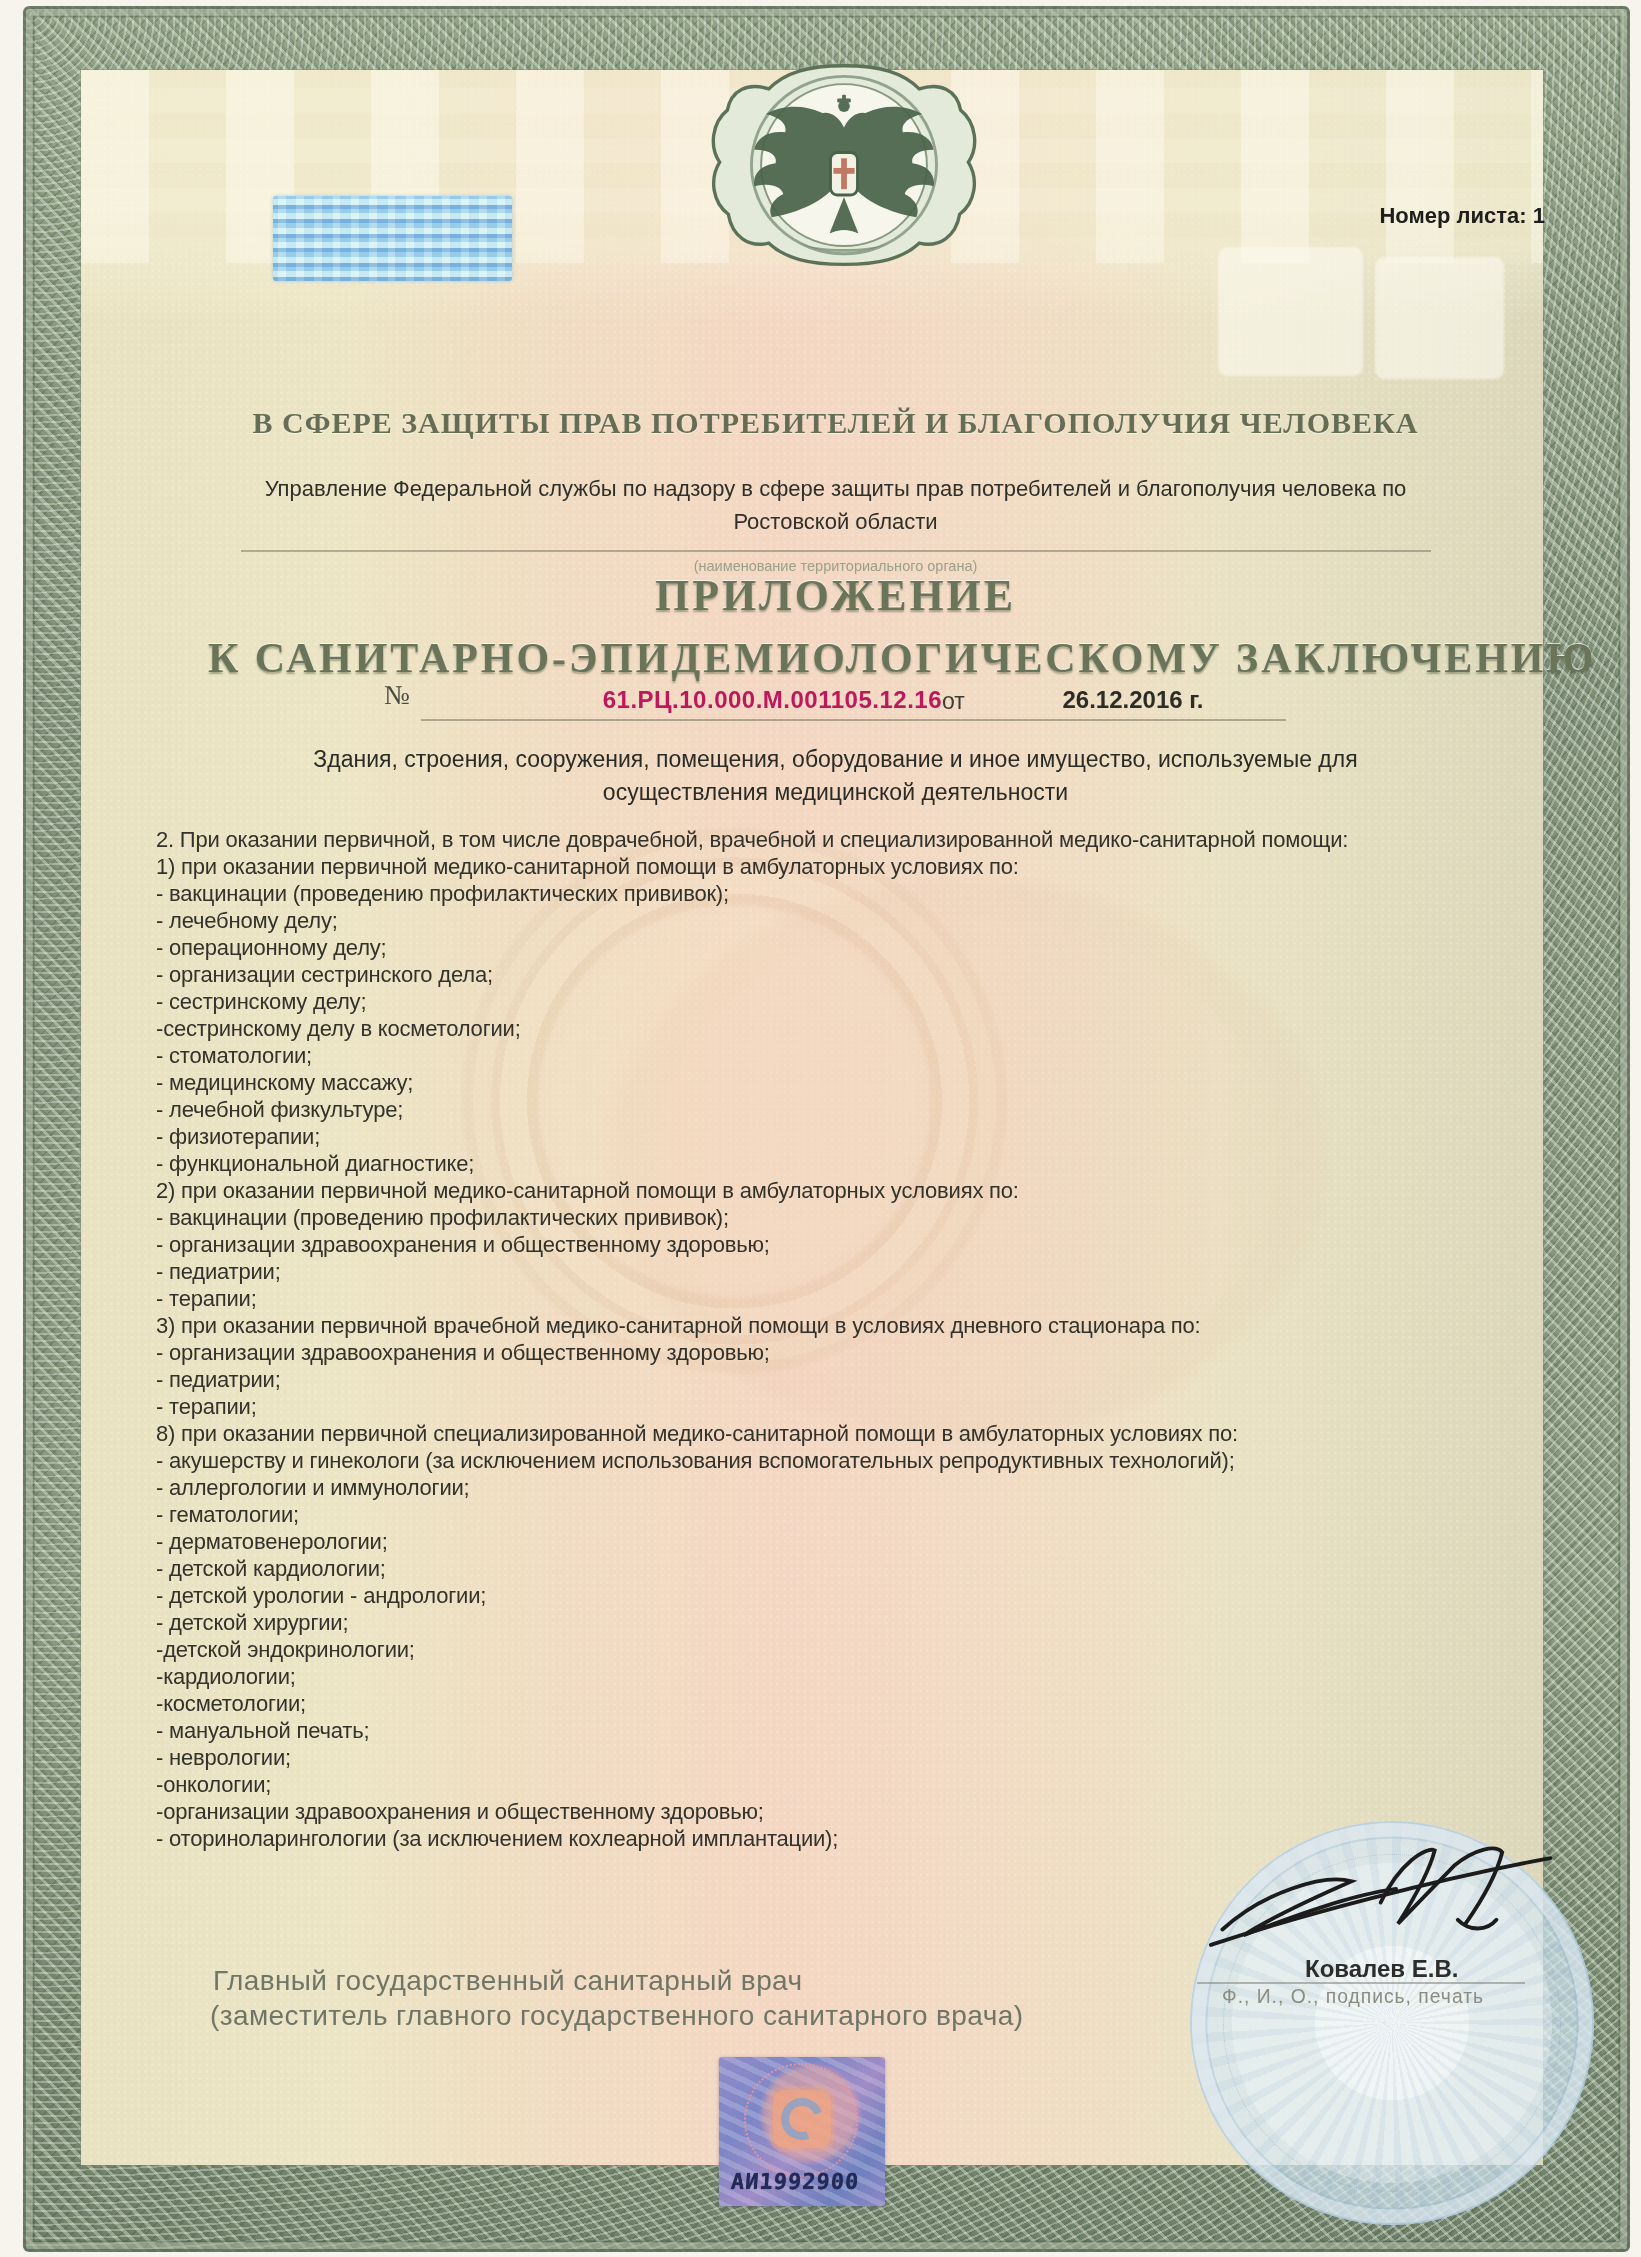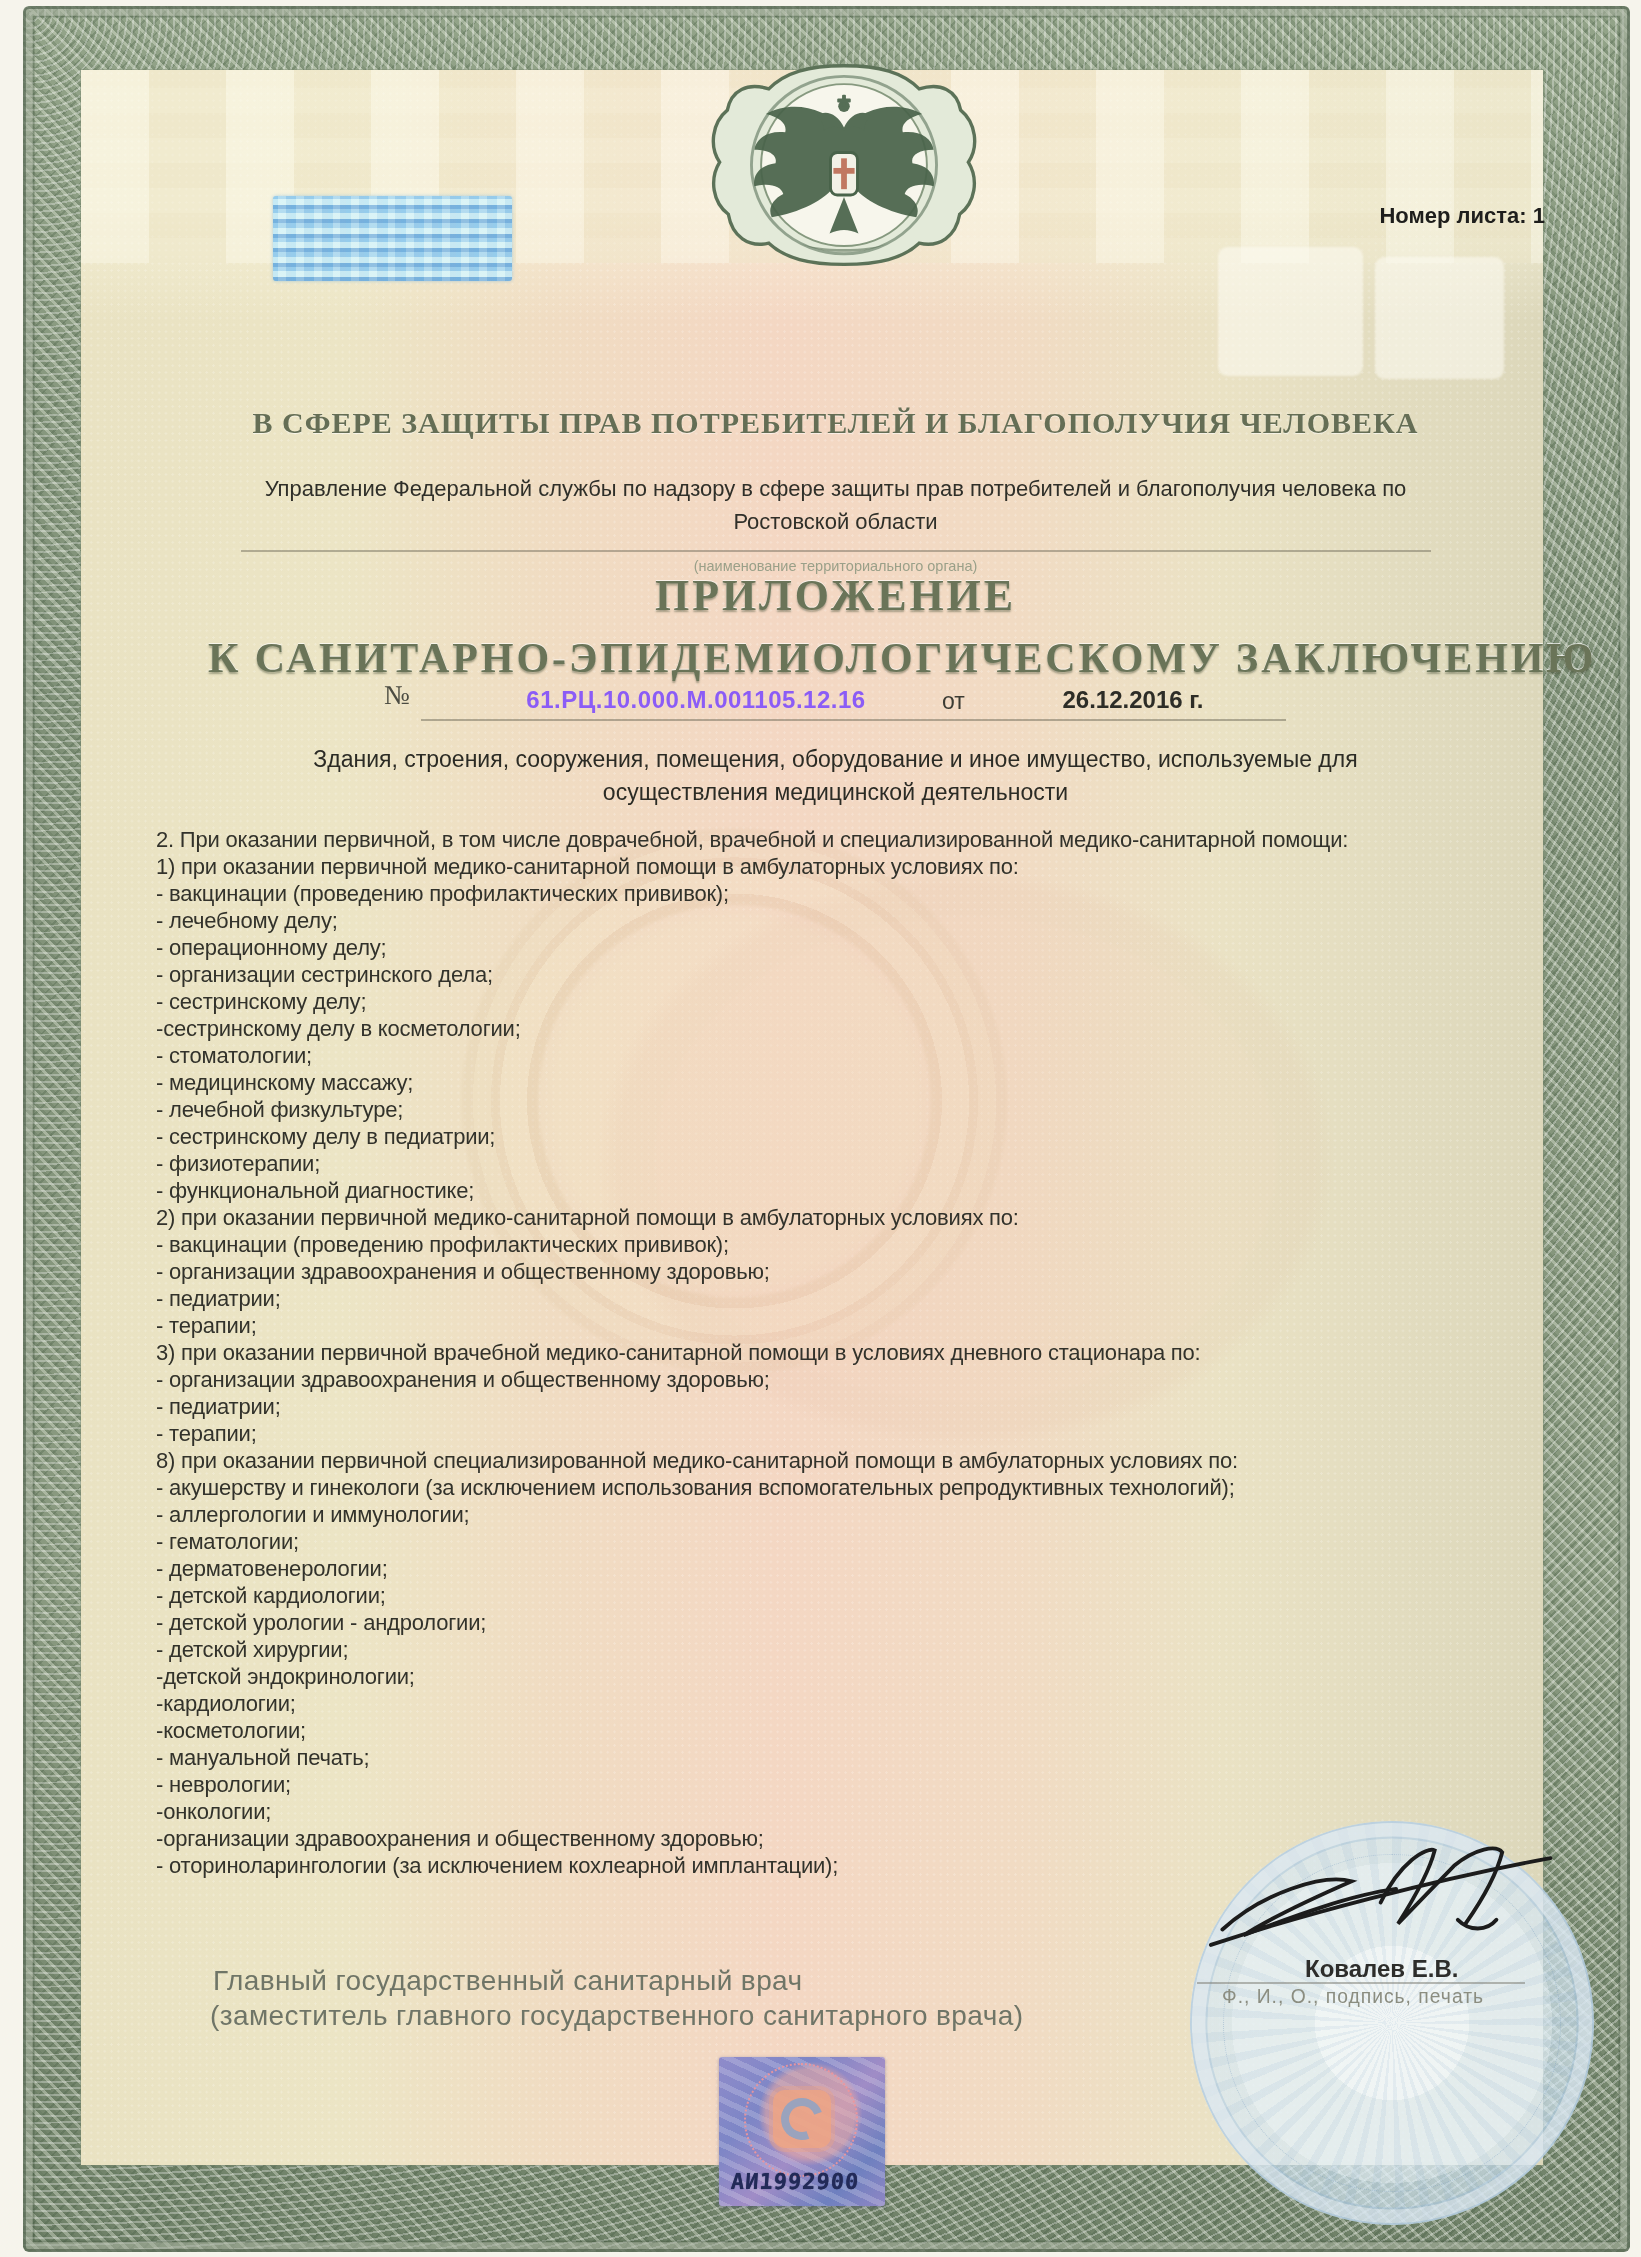--- a/index.html
+++ b/index.html
@@ -74,21 +74,21 @@
   .org{left:208px;width:1255px;text-align:center;font:22px/1.3 "Liberation Sans",sans-serif;color:#2f2f29;}
   .org1{top:475px;} .org2{top:508px;}
   .rule{position:absolute;left:241px;top:550px;width:1190px;height:1.9px;background:rgba(105,100,85,.45);}
   .rule-caption{left:208px;top:558px;width:1255px;text-align:center;font:14.5px/1.2 "Liberation Sans",sans-serif;color:#9aa089;}
   .title{left:208px;width:1255px;text-align:center;font:bold 44px/1.1 "Liberation Serif",serif;
          color:#6a7458;letter-spacing:2.9px;
          text-shadow:0 -1px 0 rgba(255,255,255,.65), 0 1.9px 1.9px rgba(70,80,55,.45);}
   .title1{top:572px;} .title2{top:635px;font-size:42px;}
   .num-label{left:384px;top:682px;font:27px/1 "Liberation Serif",serif;color:#4c4c42;}
   .num-underline{position:absolute;left:421px;top:719px;width:865px;height:1.9px;background:rgba(110,105,88,.5);}
-  .num-value{left:450px;top:687px;width:492px;text-align:center;font:bold 24px/1.1 "Liberation Sans",sans-serif;color:#8b5cf6;letter-spacing:0.5px;}
+  .num-value{left:450px;top:687px;width:492px;text-align:right;font:bold 24px/1.1 "Liberation Sans",sans-serif;color:#be185d;letter-spacing:0.5px;}
   .num-from{left:942px;top:689px;font:23px/1.1 "Liberation Sans",sans-serif;color:#3c3c34;}
   .num-date{left:998px;top:687px;width:270px;text-align:center;font:bold 24px/1.1 "Liberation Sans",sans-serif;color:#2d2d27;}
   .subject{left:208px;width:1255px;text-align:center;font:23px/1.25 "Liberation Sans",sans-serif;color:#2b2b25;}
   .subject1{top:745px;} .subject2{top:778px;}
   .body-list{position:absolute;left:156px;top:826px;width:1371px;
     font:22px/27px "Liberation Sans",sans-serif;color:#32322b;letter-spacing:-0.2px;}
   .body-list .line{height:27px;white-space:nowrap;}
   .post{font:28px/1.2 "Liberation Sans",sans-serif;color:#6f7567;letter-spacing:0.4px;}
   .post1{left:213px;top:1964px;} .post2{left:210px;top:1999px;}
 
@@ -169,21 +169,20 @@
       <div class="line" data-name="document-line">1) при оказании первичной медико-санитарной помощи в амбулаторных условиях по:</div>
       <div class="line" data-name="document-line">- вакцинации (проведению профилактических прививок);</div>
       <div class="line" data-name="document-line">- лечебному делу;</div>
       <div class="line" data-name="document-line">- операционному делу;</div>
       <div class="line" data-name="document-line">- организации сестринского дела;</div>
       <div class="line" data-name="document-line">- сестринскому делу;</div>
       <div class="line" data-name="document-line">-сестринскому делу в косметологии;</div>
       <div class="line" data-name="document-line">- стоматологии;</div>
       <div class="line" data-name="document-line">- медицинскому массажу;</div>
       <div class="line" data-name="document-line">- лечебной физкультуре;</div>
-      <div class="line" data-name="document-line">- сестринскому делу в педиатрии;</div>
       <div class="line" data-name="document-line">- физиотерапии;</div>
       <div class="line" data-name="document-line">- функциональной диагностике;</div>
       <div class="line" data-name="document-line">2) при оказании первичной медико-санитарной помощи в амбулаторных условиях по:</div>
       <div class="line" data-name="document-line">- вакцинации (проведению профилактических прививок);</div>
       <div class="line" data-name="document-line">- организации здравоохранения и общественному здоровью;</div>
       <div class="line" data-name="document-line">- педиатрии;</div>
       <div class="line" data-name="document-line">- терапии;</div>
       <div class="line" data-name="document-line">3) при оказании первичной врачебной медико-санитарной помощи в условиях дневного стационара по:</div>
       <div class="line" data-name="document-line">- организации здравоохранения и общественному здоровью;</div>
       <div class="line" data-name="document-line">- педиатрии;</div>

